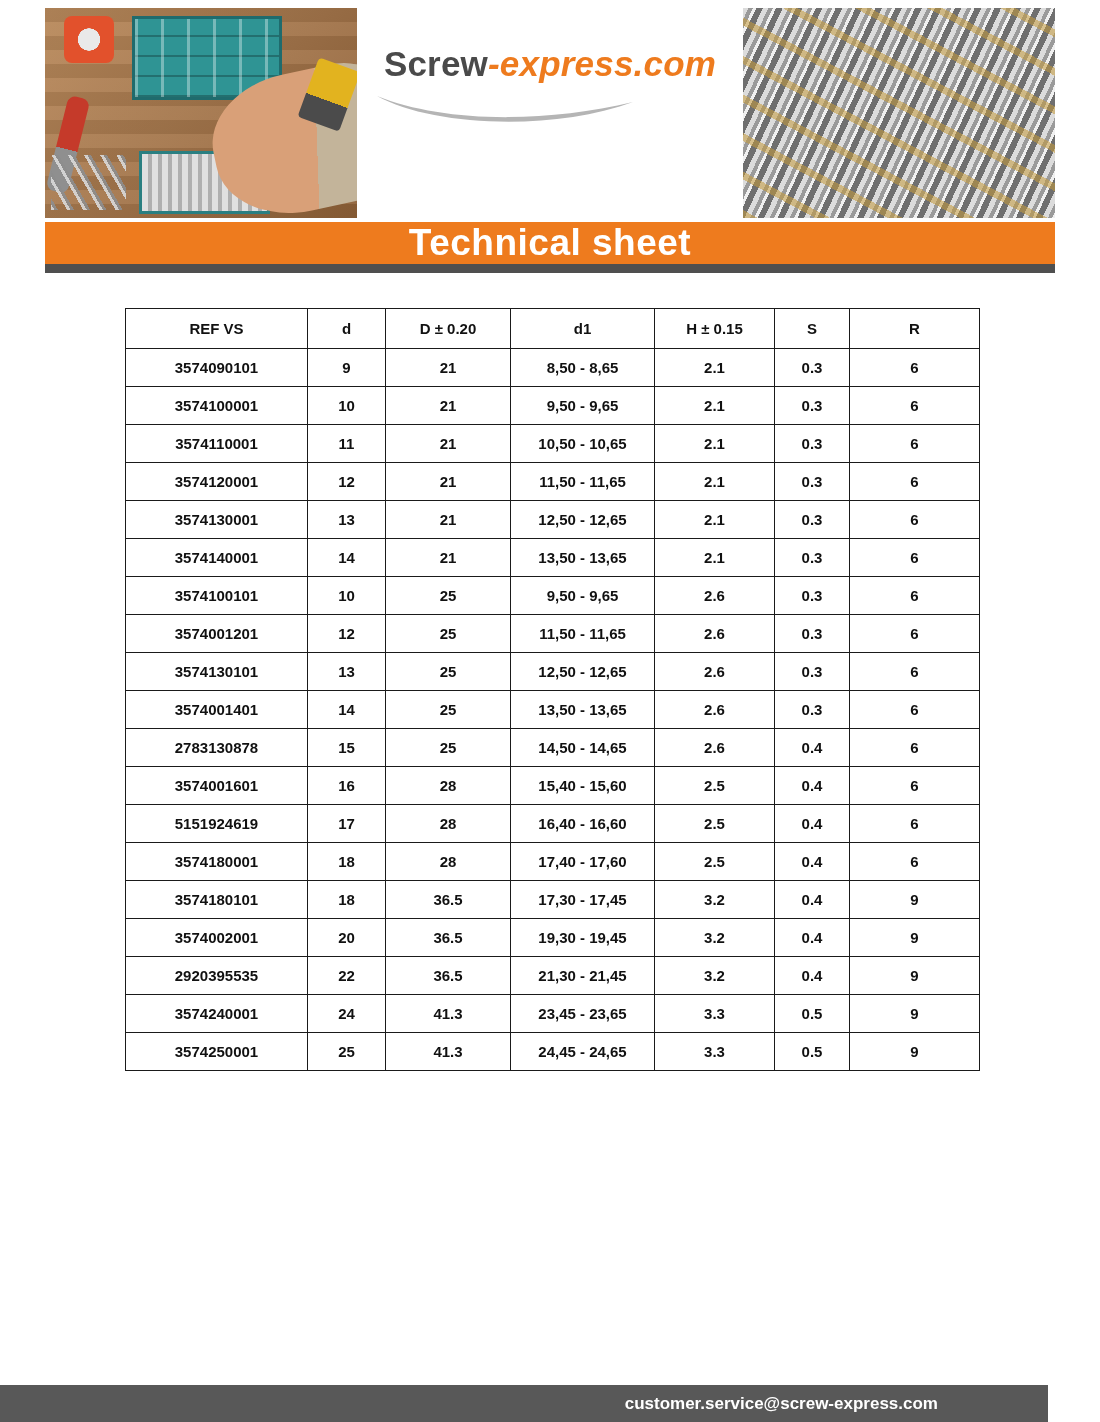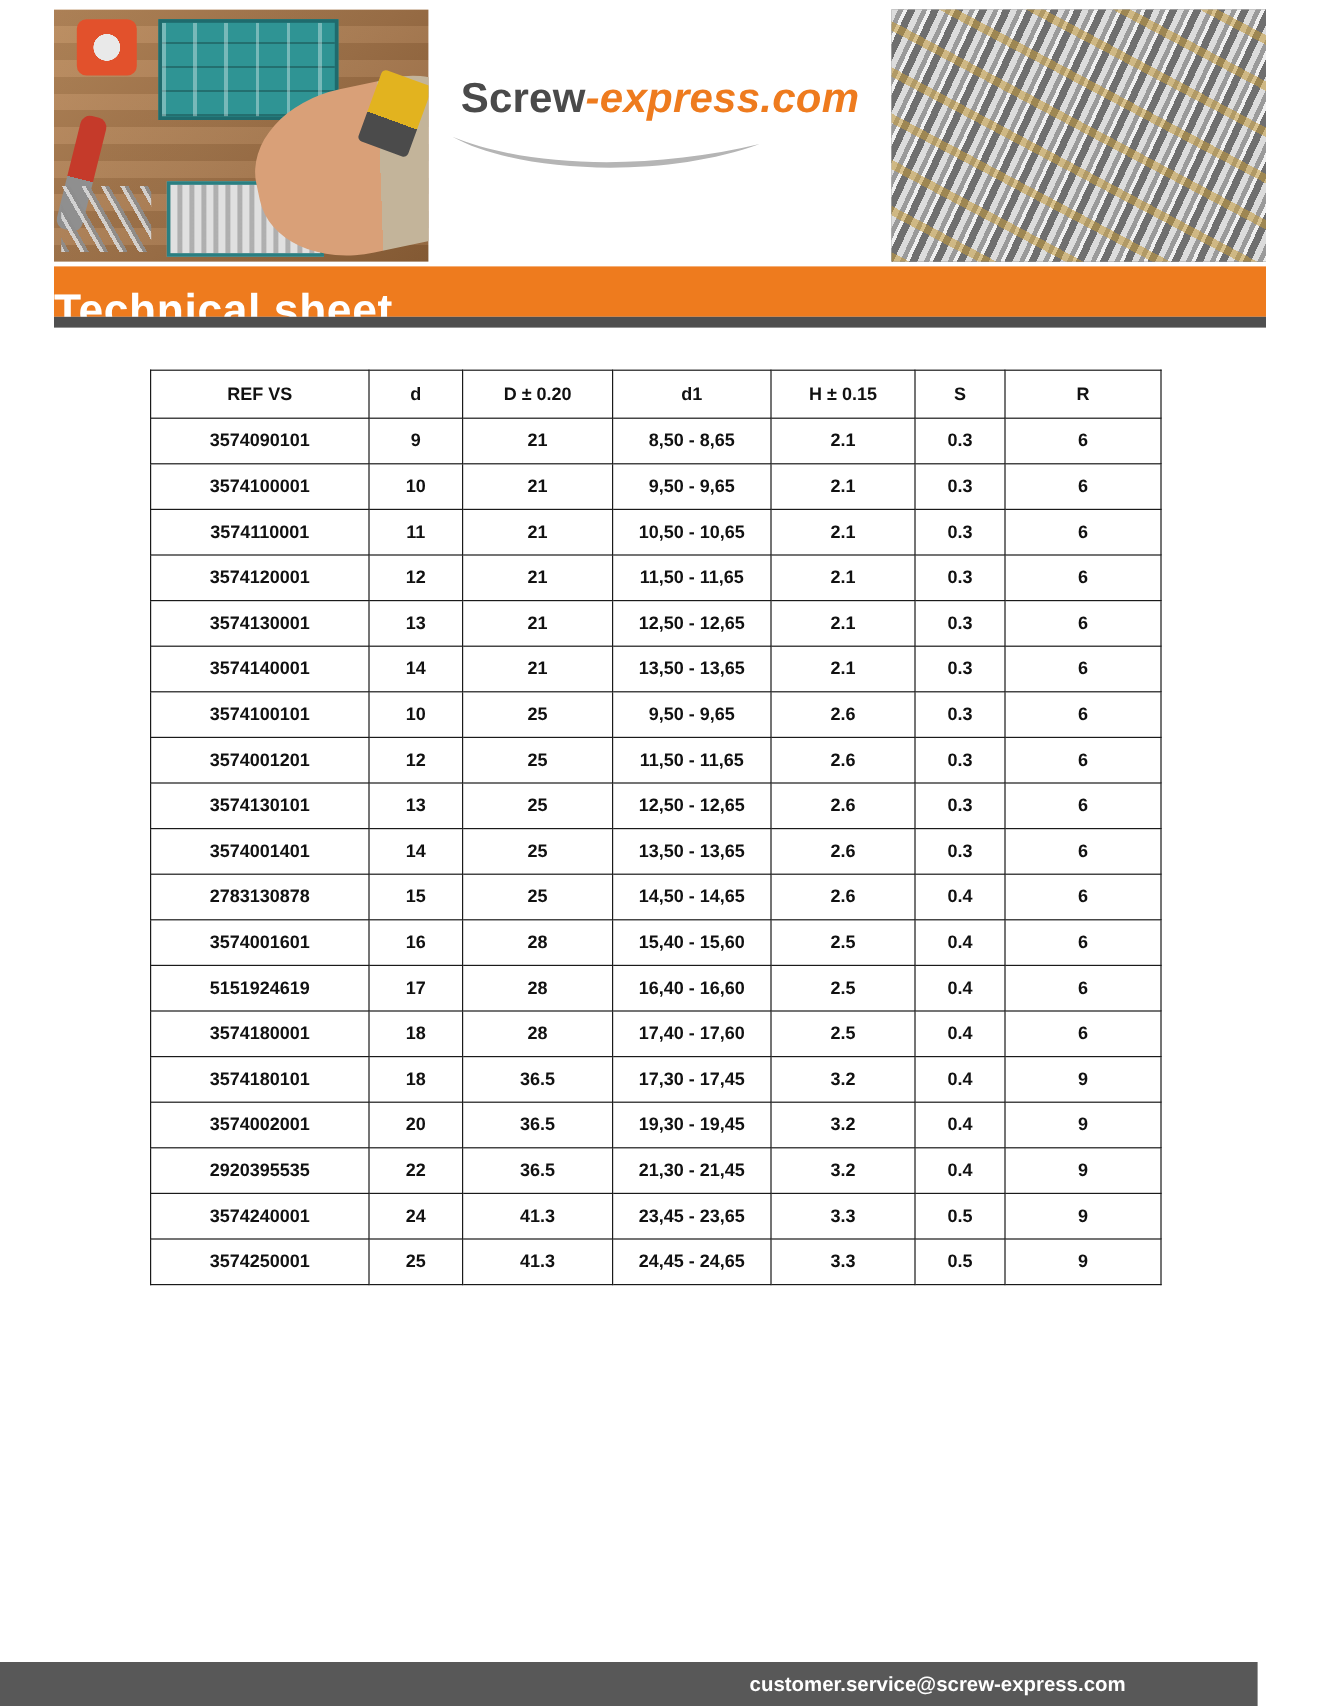--- a/index.html
+++ b/index.html
@@ -81,44 +81,43 @@
   }
 
   
   .logo-area {
     position: absolute;
     left: 357px; top: 8px;
     width: 386px; height: 210px;
     text-align: center;
   }
   .logo-text {
-    margin-top: 54px;
+    margin-top: 36px;
     font-size: 35px;
     letter-spacing: 0.2px;
     white-space: nowrap;
   }
   .logo-part1 { color: #4a4a4a; font-weight: bold; }
   .logo-part2 { color: #ee7b1e; font-weight: bold; font-style: italic; }
   .logo-swoosh { display: block; margin: 4px auto 0 14px; }
 
   
   .banner {
     position: absolute;
     left: 45px; top: 222px;
     width: 1010px; height: 42px;
     background: #ee7b1e;
   }
   .banner-title {
     color: #ffffff;
     font-weight: bold;
     font-size: 37px;
     line-height: 42px;
-    text-align: left;
+    text-align: center;
     letter-spacing: 0.5px;
-    margin-top: 16px;
   }
   .banner-strip {
     position: absolute;
     left: 45px; top: 264px;
     width: 1010px; height: 9px;
     background: #4f4f4f;
   }
 
   
   table.spec-table {
@@ -135,21 +134,21 @@
     font-size: 15px;
     color: #111111;
     height: 38px;
     padding: 0 4px;
     background: #ffffff;
   }
   .spec-table th { height: 40px; }
   .spec-table th:nth-child(1), .spec-table td:nth-child(1) { width: 182px; margin-top: 48px; }
   .spec-table th:nth-child(2), .spec-table td:nth-child(2) { width: 78px; }
   .spec-table th:nth-child(3), .spec-table td:nth-child(3) { width: 125px; }
-  .spec-table th:nth-child(4), .spec-table td:nth-child(4) { width: 132px; margin-top: 14px; }
+  .spec-table th:nth-child(4), .spec-table td:nth-child(4) { width: 144px; margin-top: 14px; }
   .spec-table th:nth-child(5), .spec-table td:nth-child(5) { width: 120px; }
   .spec-table th:nth-child(6), .spec-table td:nth-child(6) { width: 75px; }
   .spec-table th:nth-child(7), .spec-table td:nth-child(7) { width: 130px; }
 
   
   .footer {
     position: absolute;
     left: 0; bottom: 0;
     width: 1048px; height: 37px;
     background: #585858;

